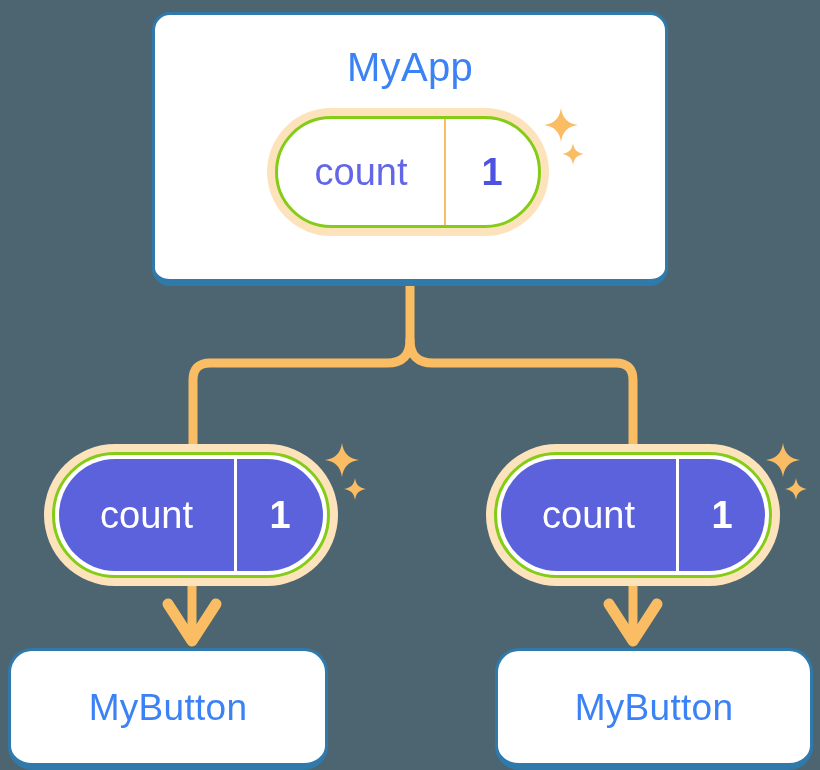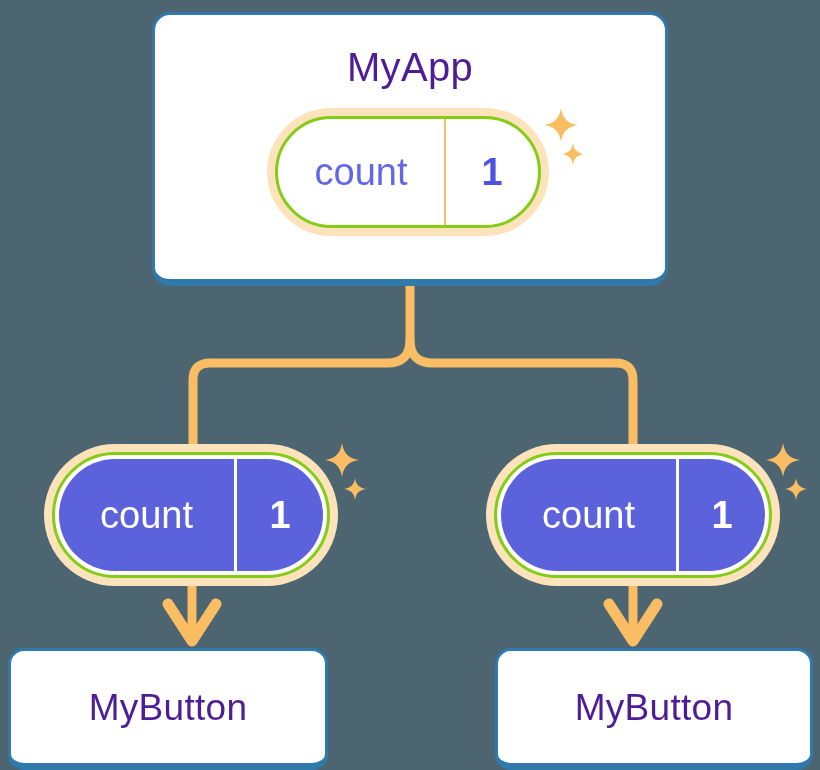--- a/index.html
+++ b/index.html
@@ -38,21 +38,21 @@
     background: #ffffff;
     border: 3px solid #2f7aab;
     border-bottom-width: 7px;
     border-radius: 18px;
     box-sizing: border-box;
     display: flex;
     align-items: flex-start;
     justify-content: center;
   }
   .card-title {
-    color: #4c1d95;
+    color: #3b82f6;
     font-size: 38px;
     font-weight: 400;
     letter-spacing: 0.3px;
     line-height: 1;
     white-space: nowrap;
   }
 
   #card-myapp {
     left: 152px;
     top: 12px;
@@ -60,21 +60,21 @@
     height: 274px;
   }
   #card-myapp .card-title {
     margin-top: 32px;
     font-size: 40px;
   }
 
   .card-leaf {
     height: 122px;
     align-items: center;
-    border-radius: 16px;
+    border-radius: 24px;
   }
   .card-leaf .card-title {
     font-size: 37px;
     margin-top: 0;
   }
   #card-btn-left {
     left: 8px;
     top: 648px;
     width: 320px;
   }

